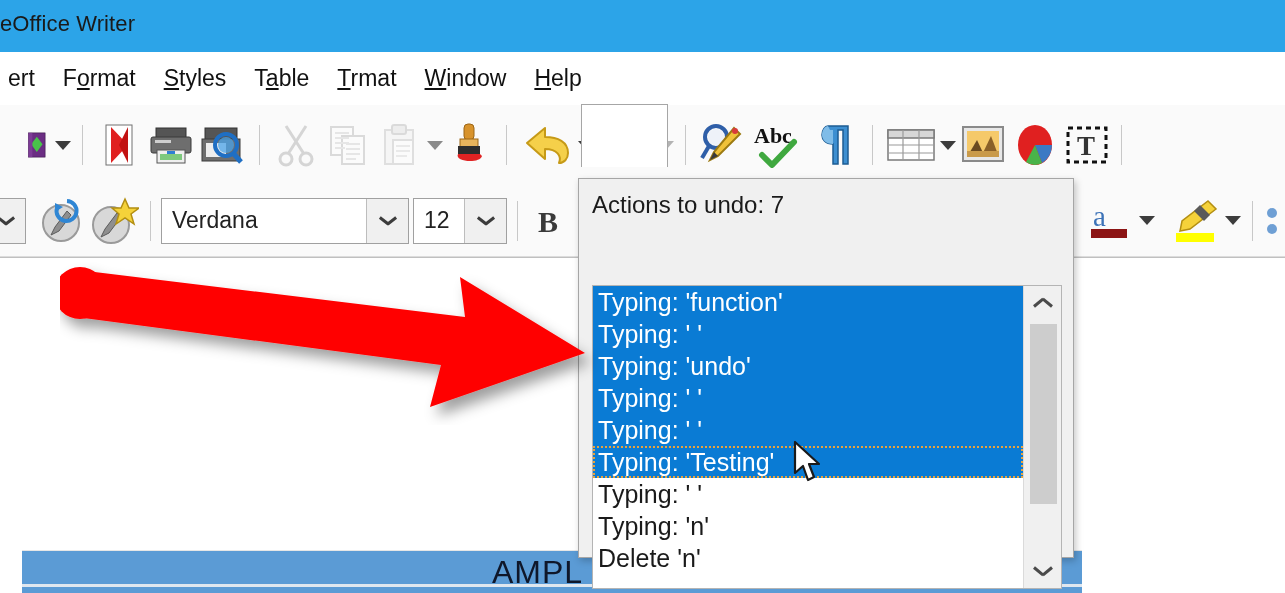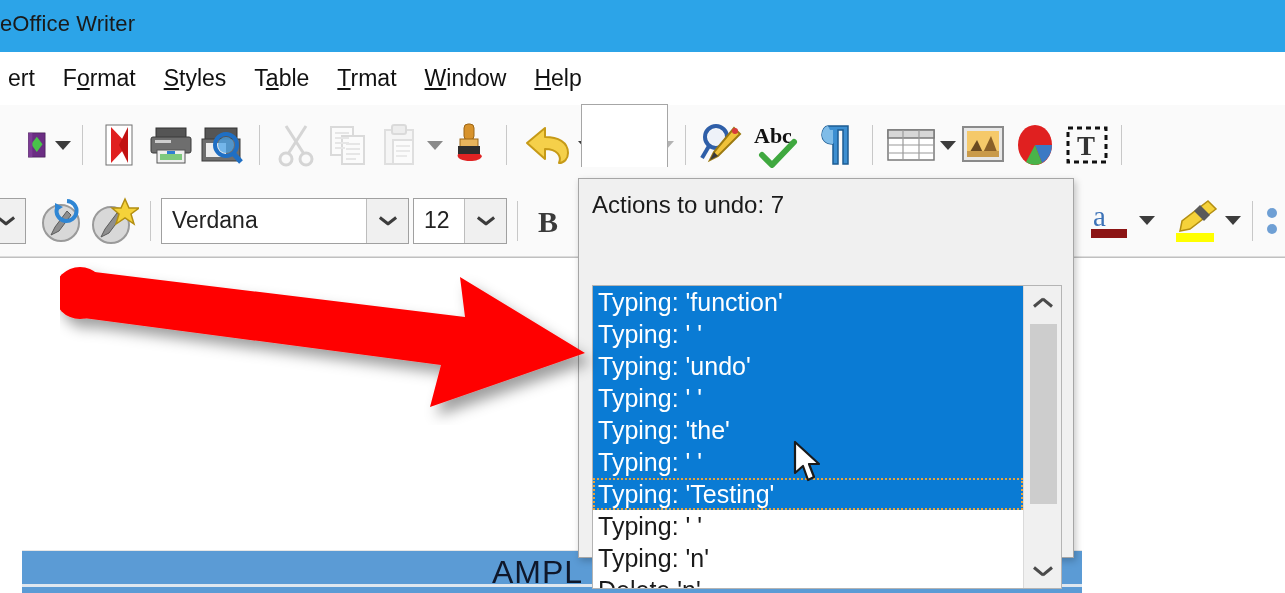--- a/index.html
+++ b/index.html
@@ -470,21 +470,20 @@
   <div class="undo-frame"></div>
 
   <div class="undo-panel">
     <div class="undo-header">Actions to undo: 7</div>
     <div class="undo-listwrap">
       <div class="undo-list">
         <div class="undo-item sel">Typing: 'function'</div>
         <div class="undo-item sel">Typing: ' '</div>
         <div class="undo-item sel">Typing: 'undo'</div>
         <div class="undo-item sel">Typing: ' '</div>
-        <div class="undo-item sel">Typing: 'the'</div>
         <div class="undo-item sel">Typing: ' '</div>
         <div class="undo-item sel focus">Typing: 'Testing'</div>
         <div class="undo-item">Typing: ' '</div>
         <div class="undo-item">Typing: 'n'</div>
         <div class="undo-item">Delete 'n'</div>
       </div>
       <div class="undo-scroll">
         <div class="sb-arrow up">
             <span class="sb-chev up"></span>
           </div>

